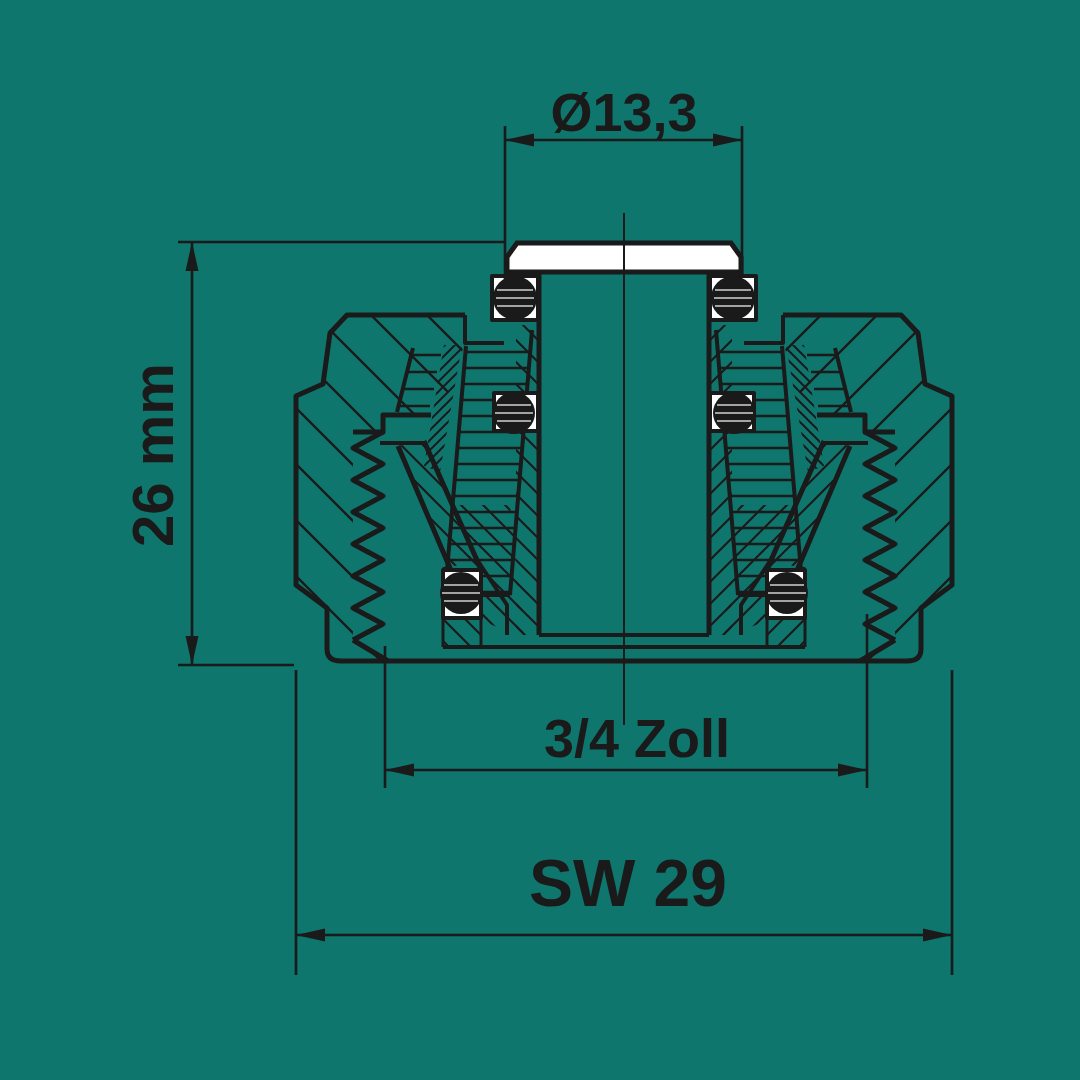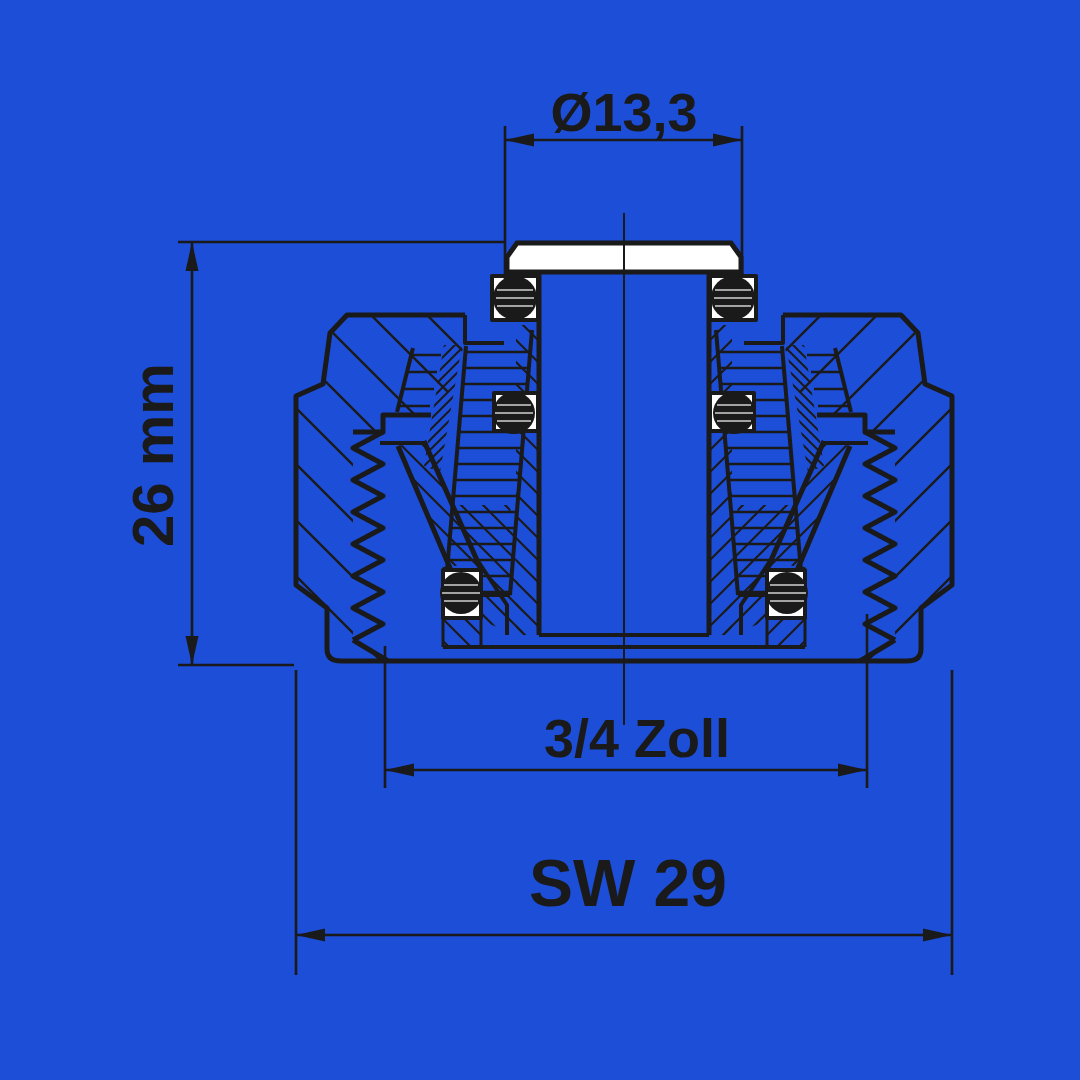--- a/index.html
+++ b/index.html
@@ -1,16 +1,16 @@
 <!DOCTYPE html>
 <html><head>
 <meta charset="utf-8">
 <style>
   html,body{margin:0;padding:0;background:#ffffff;}
-  .stage{position:relative;width:1080px;height:1080px;background:#1d4ed8;overflow:hidden;
+  .stage{position:relative;width:1080px;height:1080px;background:#0f766e;overflow:hidden;
          font-family:"Liberation Sans", sans-serif;}
   svg{display:block;}
   text{font-family:"Liberation Sans", sans-serif;font-weight:bold;}
   .dim-text{font-size:54px;}
   .dim-text-height{font-size:58px;}
   .dim-text-sw{font-size:66px;}
 </style>
 </head>
 <body>
 

